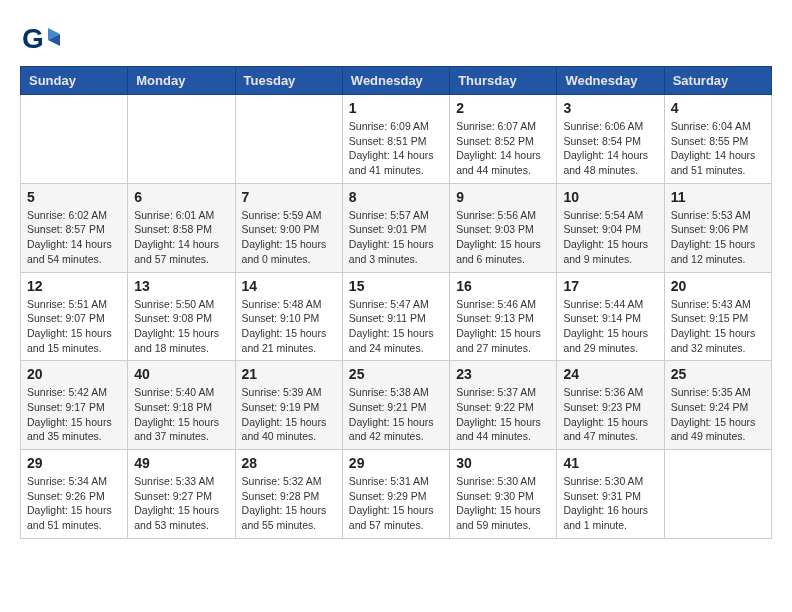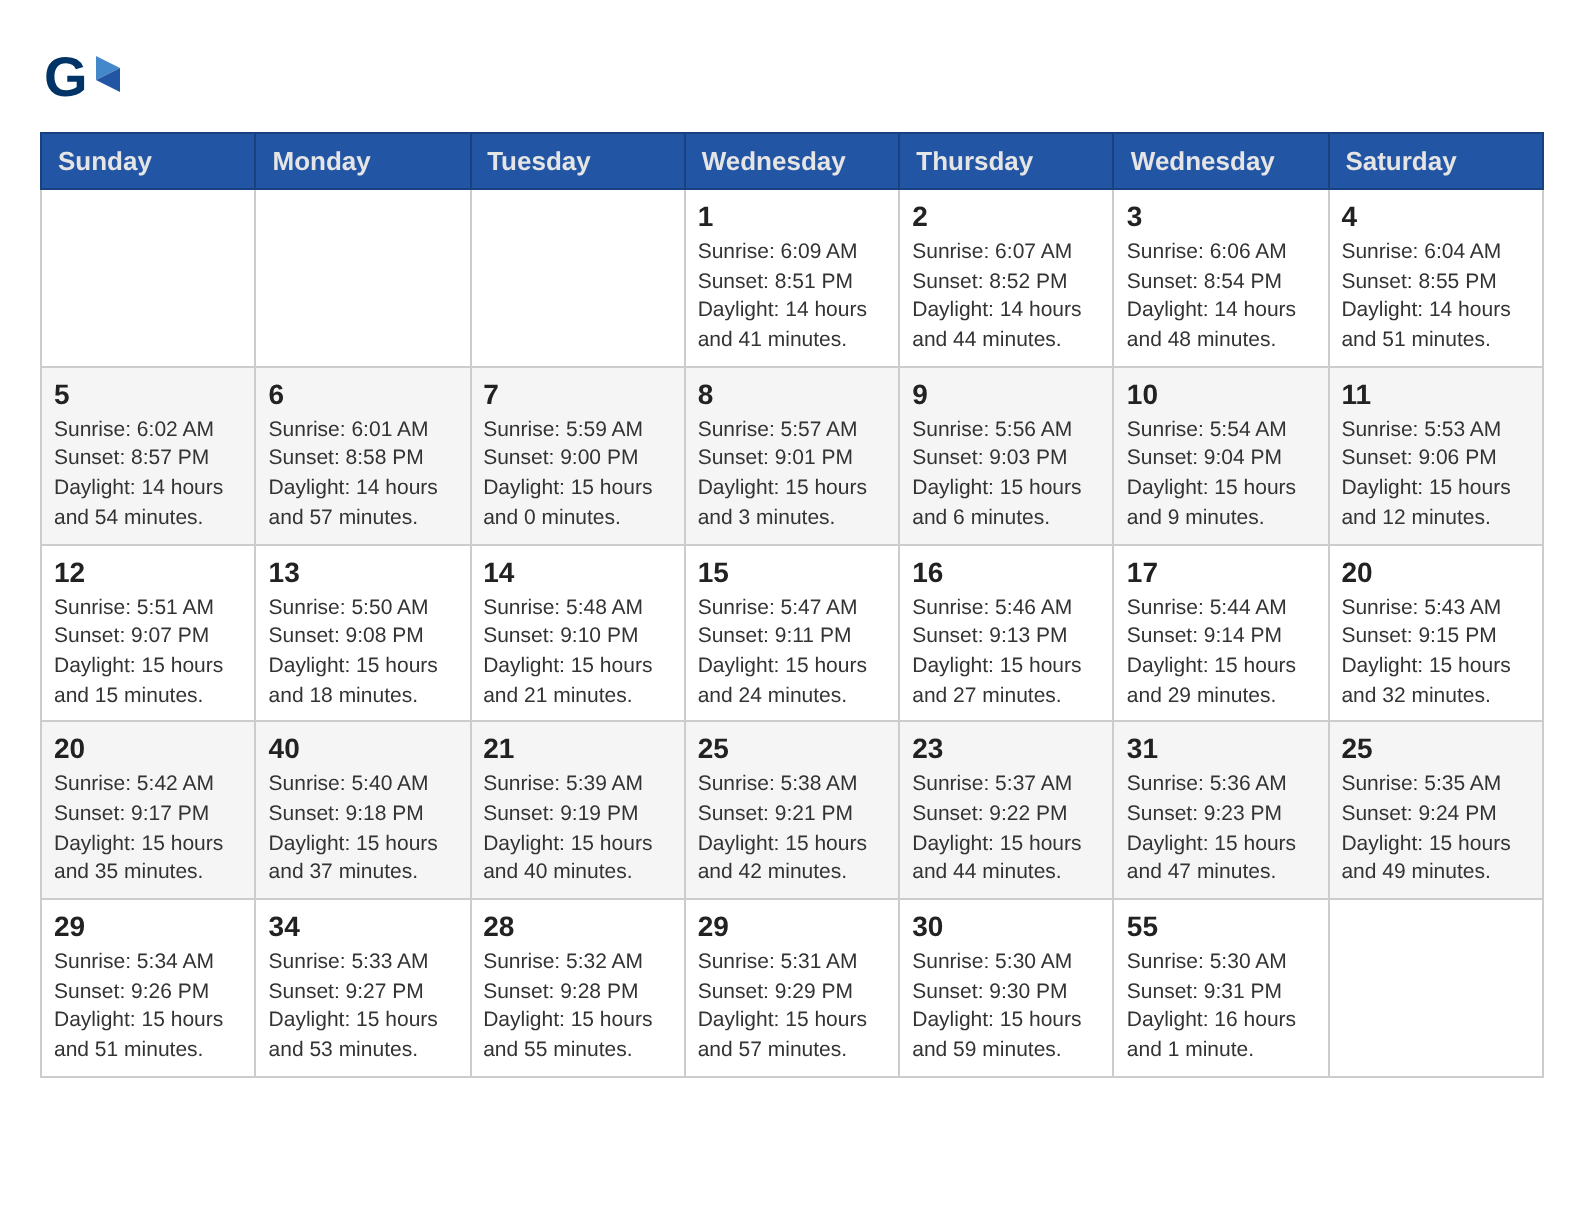--- a/index.html
+++ b/index.html
@@ -217,49 +217,49 @@
         </td>
         <td>
           <span class="day-number">25</span>
           <div class="day-info">Sunrise: 5:38 AM<br>Sunset: 9:21 PM<br>Daylight: 15 hours<br>and 42 minutes.</div>
         </td>
         <td>
           <span class="day-number">23</span>
           <div class="day-info">Sunrise: 5:37 AM<br>Sunset: 9:22 PM<br>Daylight: 15 hours<br>and 44 minutes.</div>
         </td>
         <td>
-          <span class="day-number">31</span>
+          <span class="day-number">24</span>
           <div class="day-info">Sunrise: 5:36 AM<br>Sunset: 9:23 PM<br>Daylight: 15 hours<br>and 47 minutes.</div>
         </td>
         <td>
           <span class="day-number">25</span>
           <div class="day-info">Sunrise: 5:35 AM<br>Sunset: 9:24 PM<br>Daylight: 15 hours<br>and 49 minutes.</div>
         </td>
       </tr>
       <tr>
         <td>
           <span class="day-number">29</span>
           <div class="day-info">Sunrise: 5:34 AM<br>Sunset: 9:26 PM<br>Daylight: 15 hours<br>and 51 minutes.</div>
         </td>
         <td>
-          <span class="day-number">34</span>
+          <span class="day-number">49</span>
           <div class="day-info">Sunrise: 5:33 AM<br>Sunset: 9:27 PM<br>Daylight: 15 hours<br>and 53 minutes.</div>
         </td>
         <td>
           <span class="day-number">28</span>
           <div class="day-info">Sunrise: 5:32 AM<br>Sunset: 9:28 PM<br>Daylight: 15 hours<br>and 55 minutes.</div>
         </td>
         <td>
           <span class="day-number">29</span>
           <div class="day-info">Sunrise: 5:31 AM<br>Sunset: 9:29 PM<br>Daylight: 15 hours<br>and 57 minutes.</div>
         </td>
         <td>
           <span class="day-number">30</span>
           <div class="day-info">Sunrise: 5:30 AM<br>Sunset: 9:30 PM<br>Daylight: 15 hours<br>and 59 minutes.</div>
         </td>
         <td>
-          <span class="day-number">55</span>
+          <span class="day-number">41</span>
           <div class="day-info">Sunrise: 5:30 AM<br>Sunset: 9:31 PM<br>Daylight: 16 hours<br>and 1 minute.</div>
         </td>
         <td class="empty-cell"></td>
       </tr>
     </tbody>
 </table>
 
 </body></html>

